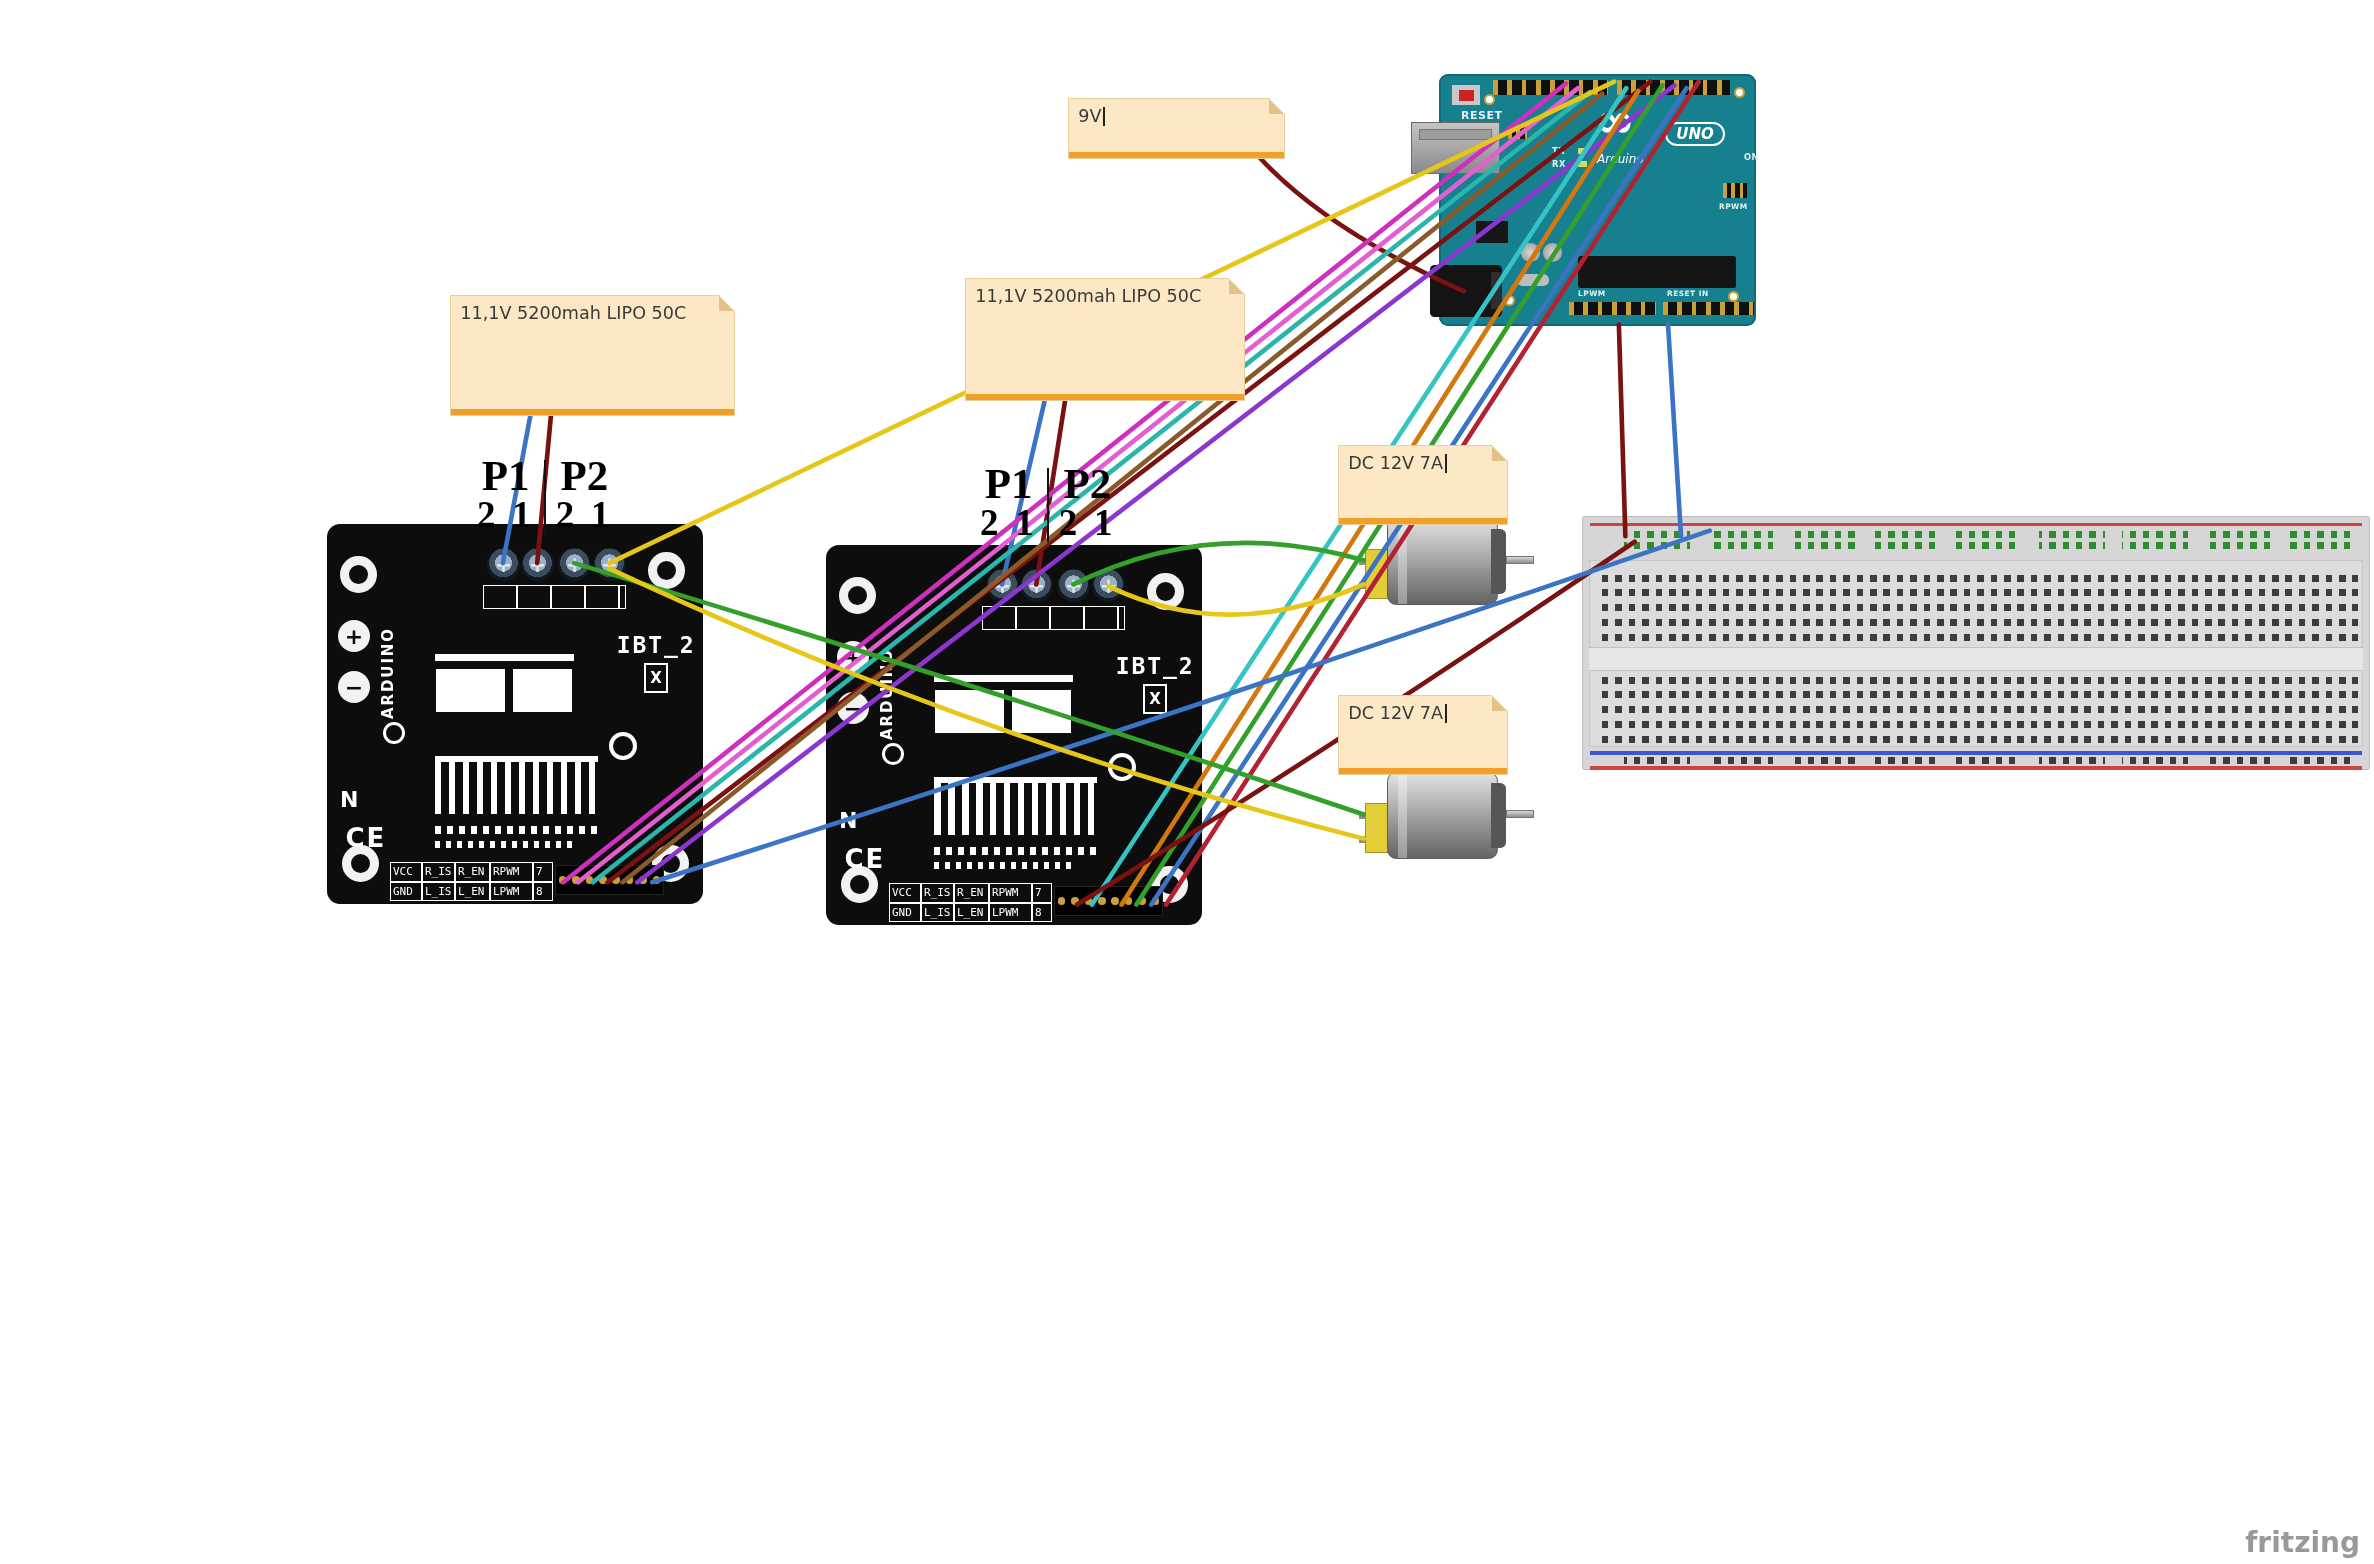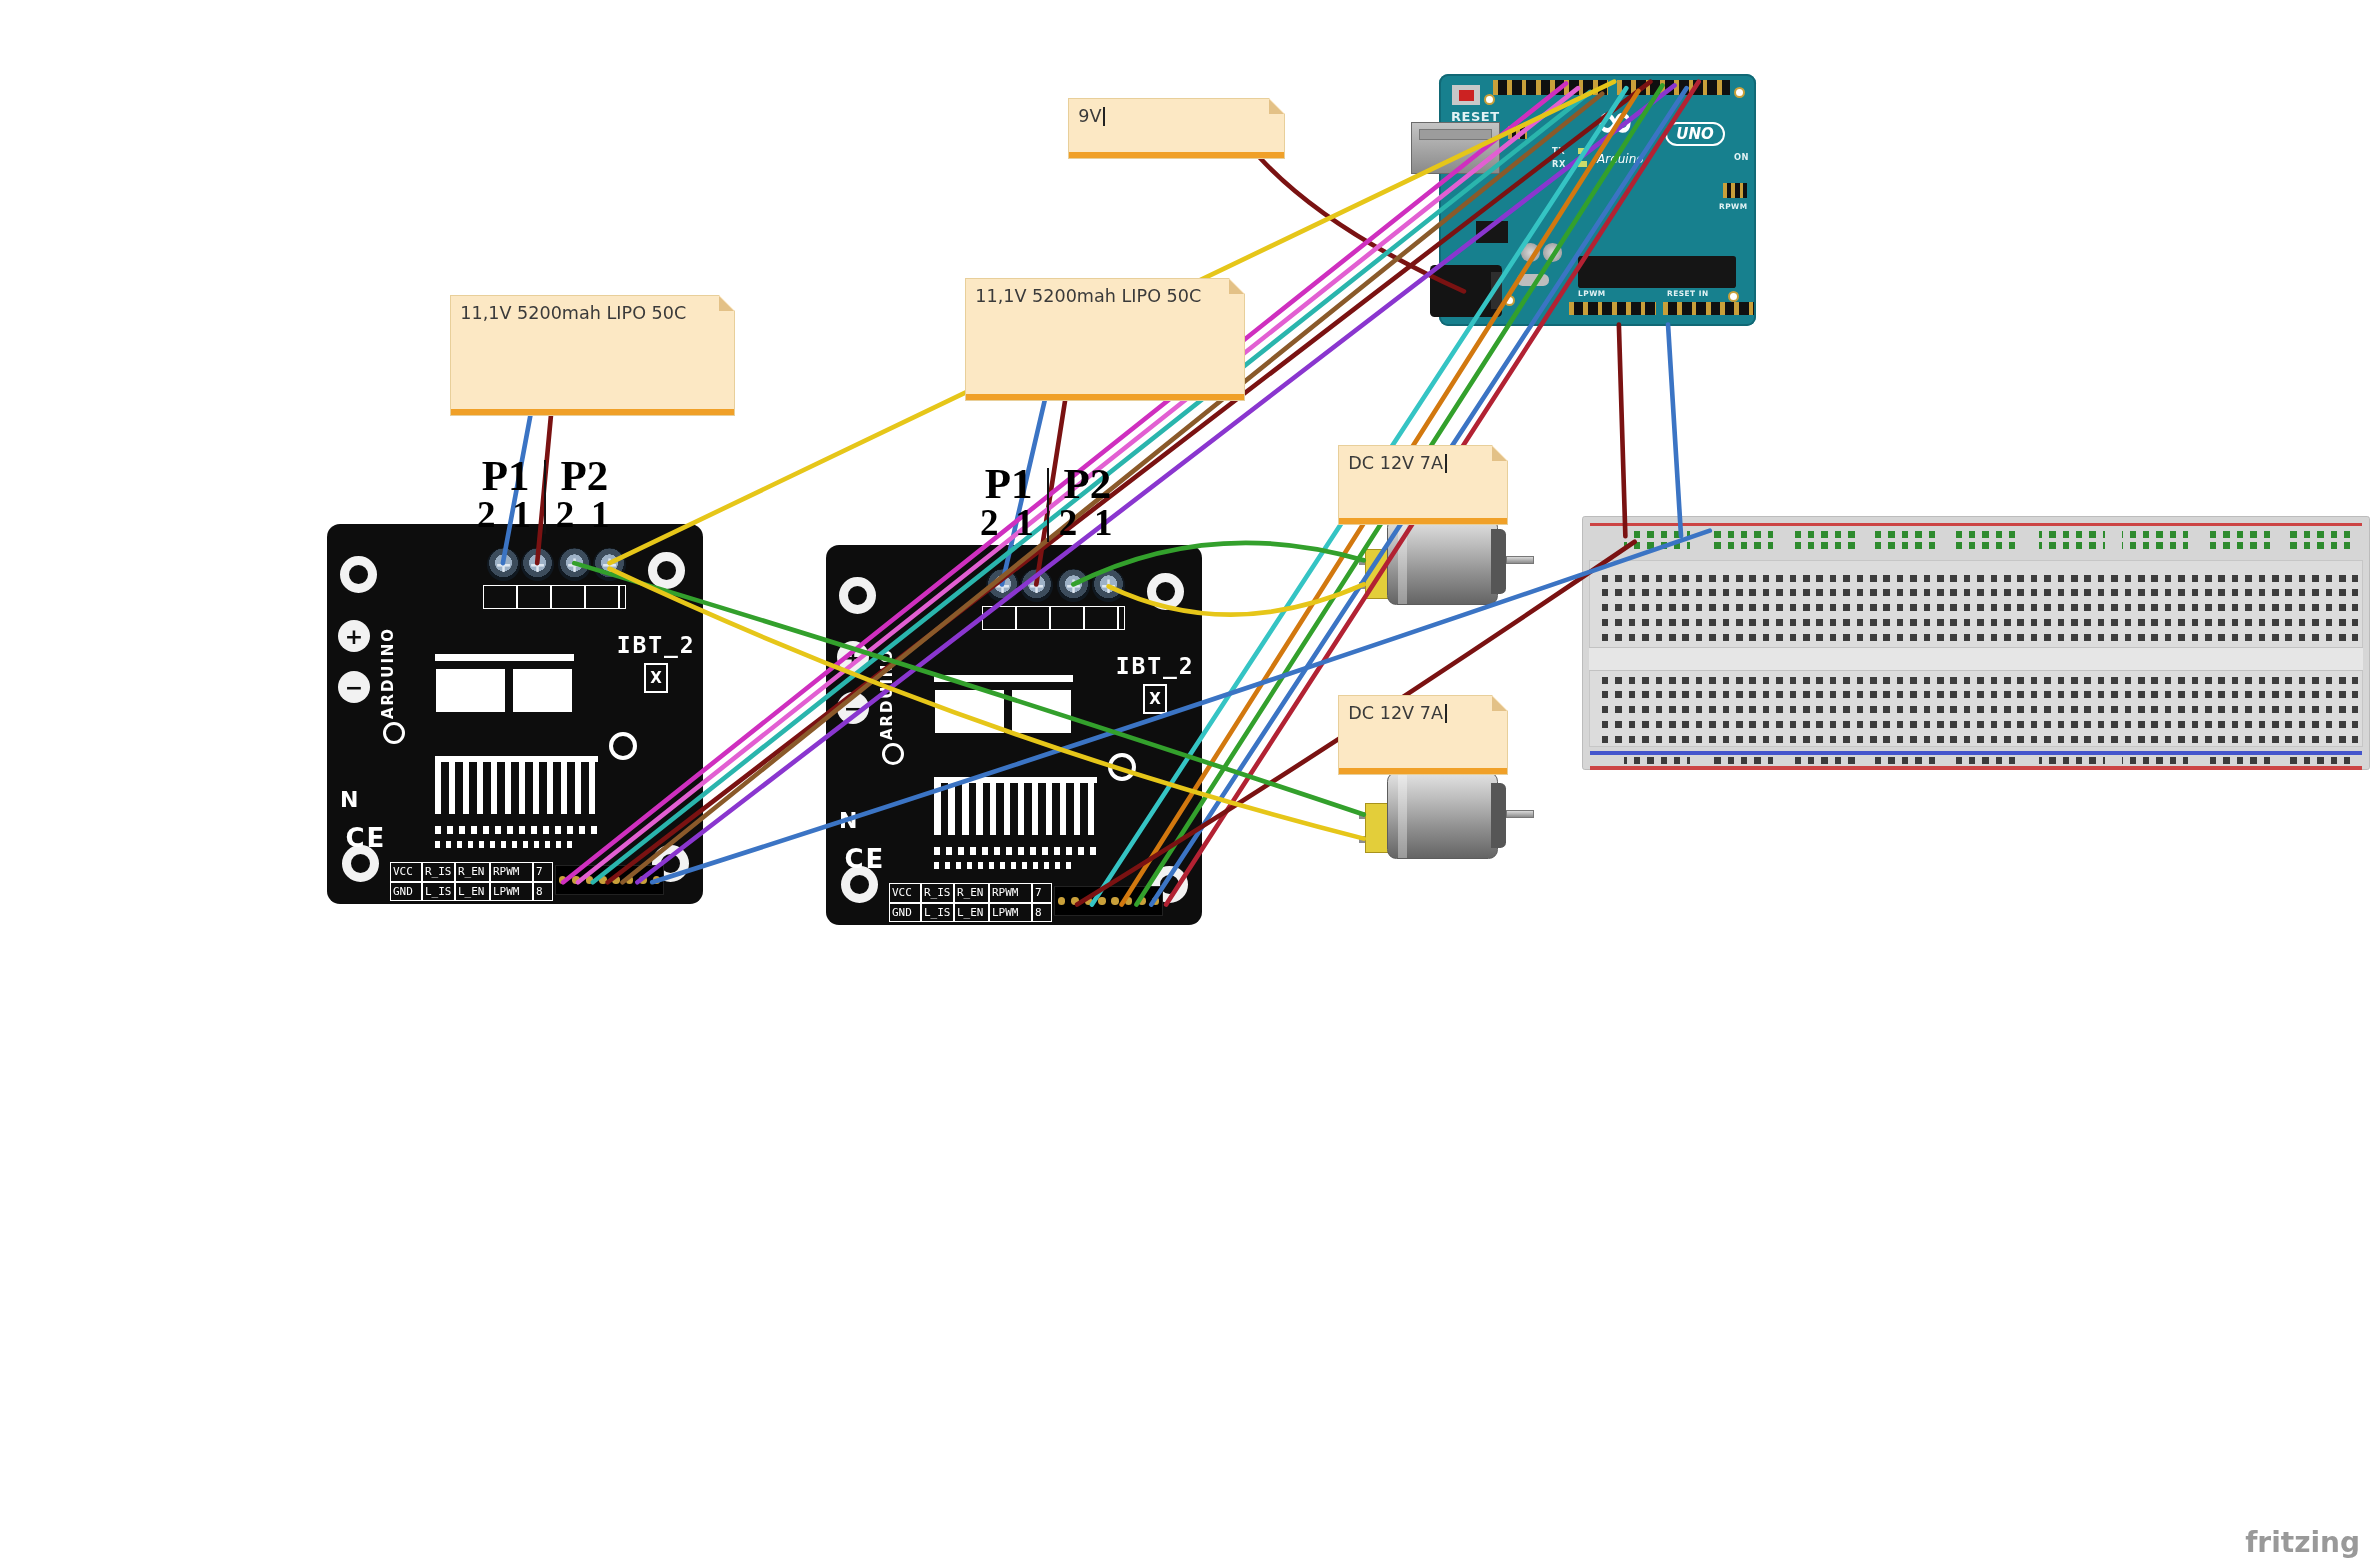--- a/index.html
+++ b/index.html
@@ -139,32 +139,32 @@
     <div class="bb-row" style="top:219px;"></div>
     <div class="bb-line" style="top:234px;background:#4455cc;"></div>
     <div class="bb-rail rail-dark" style="top:240px;"></div>
     <div class="bb-line" style="top:249px;background:#cc4444;"></div>
   </div>
 
   <div class="arduino">
     <div class="ard-strip st1"></div>
     <div class="ard-strip st2"></div>
     <div class="ard-reset"></div>
-    <span class="ard-sm" style="left:12px;top:35px;font-size:13px;">RESET</span>
+    <span class="ard-sm" style="left:22px;top:35px;font-size:11px;">RESET</span>
     <span class="ard-sm" style="left:26px;top:54px;">ICSP2</span>
     <div class="ard-icspgrid g2"></div>
     <div class="ard-usb"></div>
     <span class="ard-sm" style="left:113px;top:72px;">TX</span>
     <span class="ard-sm" style="left:113px;top:85px;">RX</span>
     <div class="ard-led l1"></div>
     <div class="ard-led l2"></div>
     <div class="ard-logo">∞</div>
     <div class="ard-pill">UNO</div>
     <div class="ard-brandtext">Arduino</div>
-    <span class="ard-sm" style="left:295px;top:78px;">ON</span>
+    <span class="ard-sm" style="left:305px;top:78px;">ON</span>
     <div class="ard-icspgrid g3"></div>
     <span class="ard-sm" style="left:280px;top:128px;font-size:7.4px;">RPWM</span>
     <div class="ard-mcu"></div>
     <div class="ard-reg"></div>
     <div class="ard-crystal"></div>
     <div class="ard-cap c1"></div>
     <div class="ard-cap c2"></div>
     <span class="ard-sm" style="left:139px;top:215px;font-size:7.4px;">LPWM</span>
     <span class="ard-sm" style="left:228px;top:215px;font-size:7.4px;">RESET IN</span>
     <div class="ard-strip st3"></div>

